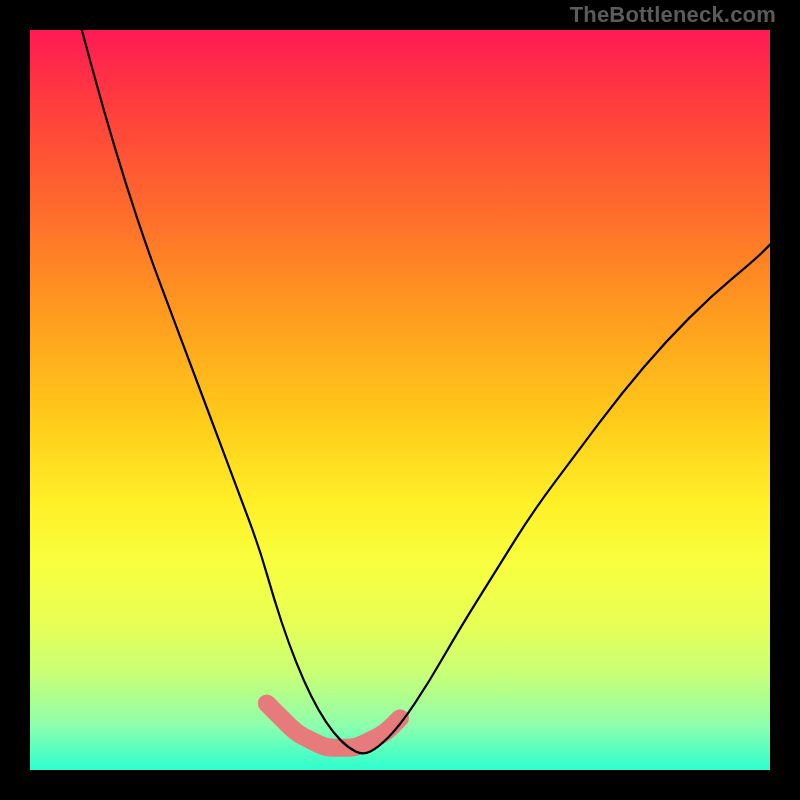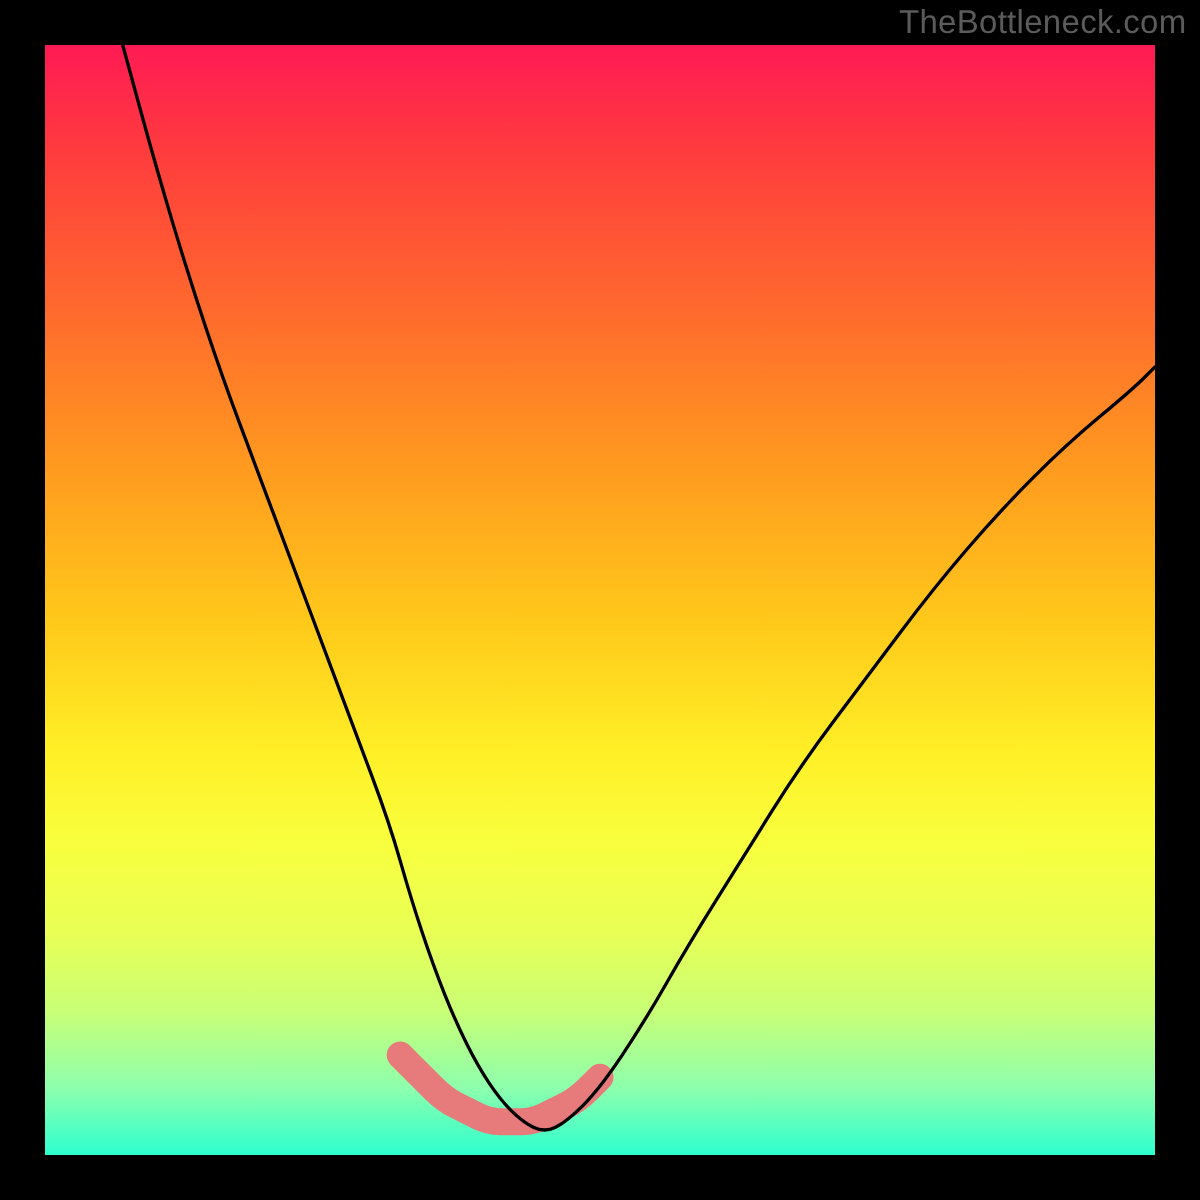--- a/index.html
+++ b/index.html
@@ -15,25 +15,25 @@
     position: absolute;
     left: 0;
     top: 0;
     width: 800px;
     height: 800px;
     background: #000;
   }
   .watermark {
     position: absolute;
     top: 2px;
-    right: 9px;
+    right: 24px;
     color: #5b5b5b;
     font-size: 22px;
     letter-spacing: 0.2px;
-    font-weight: 400;
+    font-weight: 700;
     user-select: none;
   }
   .plot {
     position: absolute;
     left: 30px;
     top: 30px;
     width: 740px;
     height: 740px;
   }
   .gradient {

